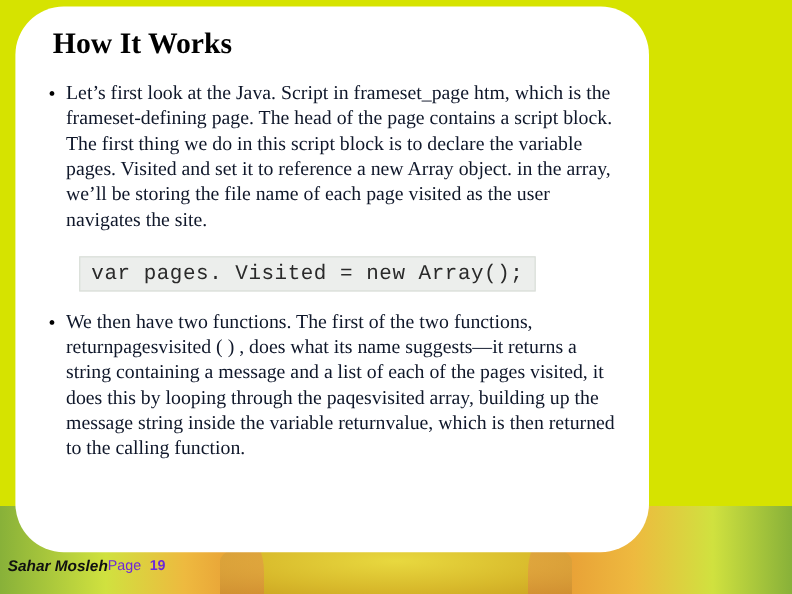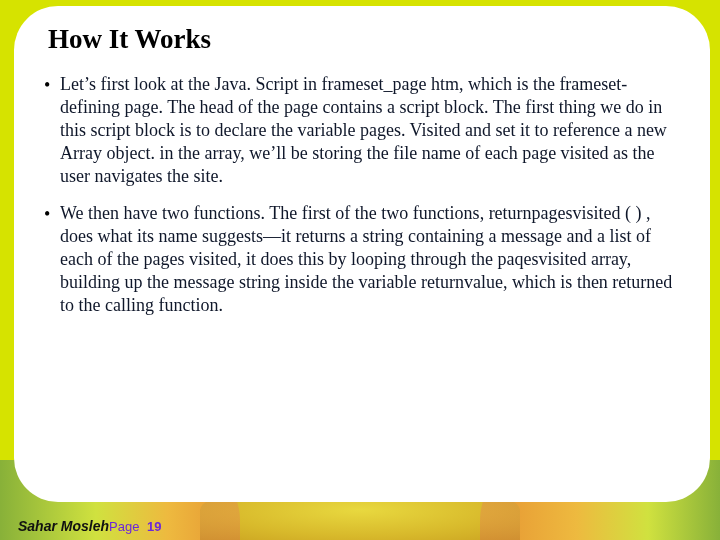--- a/index.html
+++ b/index.html
@@ -29,21 +29,21 @@
     position: absolute;
     left: 200px; bottom: 0;
     width: 320px; height: 60px;
     background: radial-gradient(ellipse at center, #f0d45a 0%, #d9a83e 60%, #c6882f 100%);
     opacity: 0.7;
     border-radius: 50% 50% 0 0;
   }
   .card {
     position: absolute;
     left: 14px; top: 6px;
-    width: 696px; height: 496px;
+    width: 576px; height: 496px;
     background: #ffffff;
     border-radius: 44px;
     padding: 18px 30px 10px 30px;
   }
   .title {
     font-size: 27px;
     font-weight: bold;
     color: #000;
     margin-bottom: 18px;
     margin-left: 4px;
@@ -73,22 +73,22 @@
     font-family: "Courier New", Courier, monospace;
     font-size: 19px;
     color: #2a2a2a;
     letter-spacing: 0.5px;
   }
   .footer {
     position: absolute;
     left: 0; right: 0; bottom: 6px;
     height: 28px;
     display: flex;
-    align-items: flex-end;
-    padding: 0 18px;
+    align-items: flex-start;
+    padding: 0 7px;
     font-family: Arial, Helvetica, sans-serif;
   }
   .footer .author {
     font-size: 14px;
     font-style: italic;
     font-weight: bold;
     color: #111;
     flex: 0 0 auto;
   }
   .footer .univ {
@@ -118,20 +118,21 @@
 
 <div class="card">
 
   <div class="title">How It Works</div>
 
   <div class="bullet">
     <div class="dot">•</div>
     <div class="text">Let’s first look at the Java. Script in frameset_page htm, which is the frameset-defining page. The head of the page contains a script block. The first thing we do in this script block is to declare the variable pages. Visited and set it to reference a new Array object. in the array, we’ll be storing the file name of each page visited as the user navigates the site.</div>
   </div>
 
+  <div class="codeblock">var pages. Visited = new Array();</div>
 
   <div class="bullet">
     <div class="dot">•</div>
     <div class="text">We then have two functions. The first of the two functions, returnpagesvisited ( ) , does what its name suggests—it returns a string containing a message and a list of each of the pages visited, it does this by looping through the paqesvisited array, building up the message string inside the variable returnvalue, which is then returned to the calling function.</div>
   </div>
 
 </div>
 
 <div class="footer">
   <div class="author">Sahar Mosleh</div>

